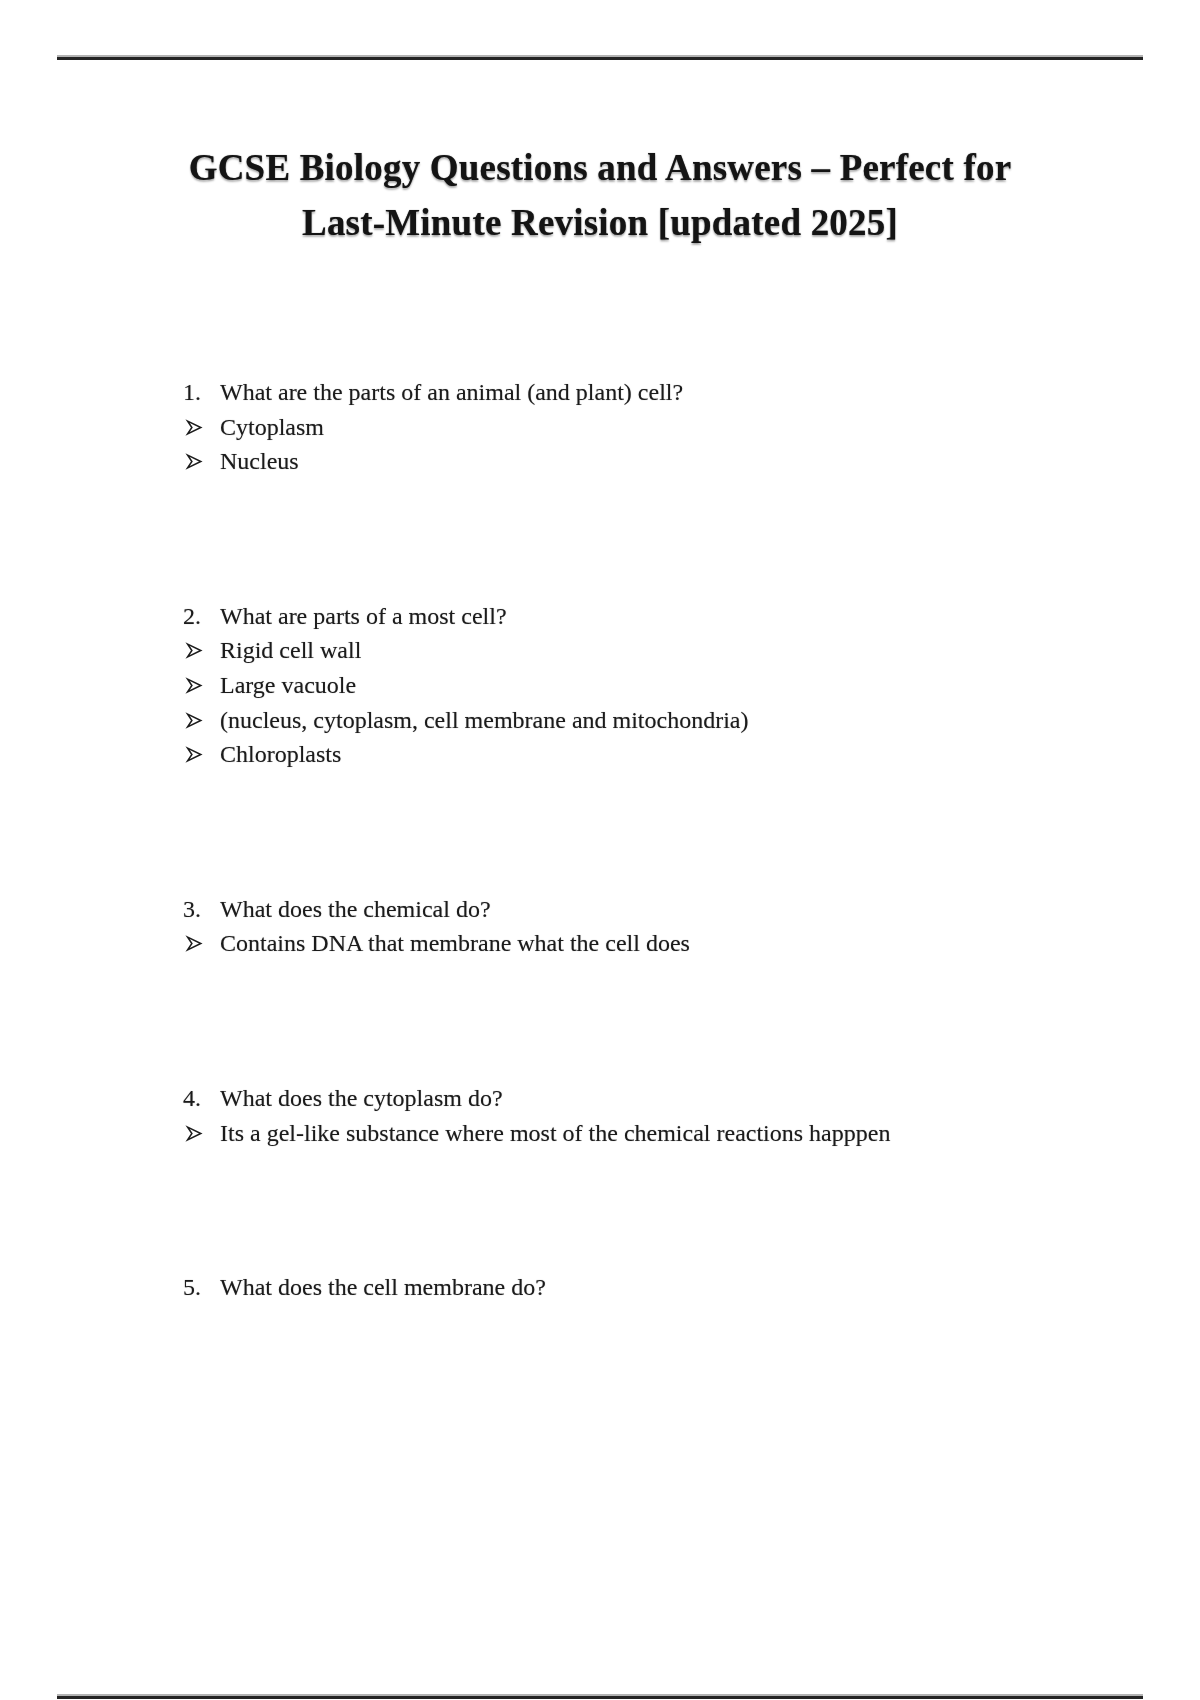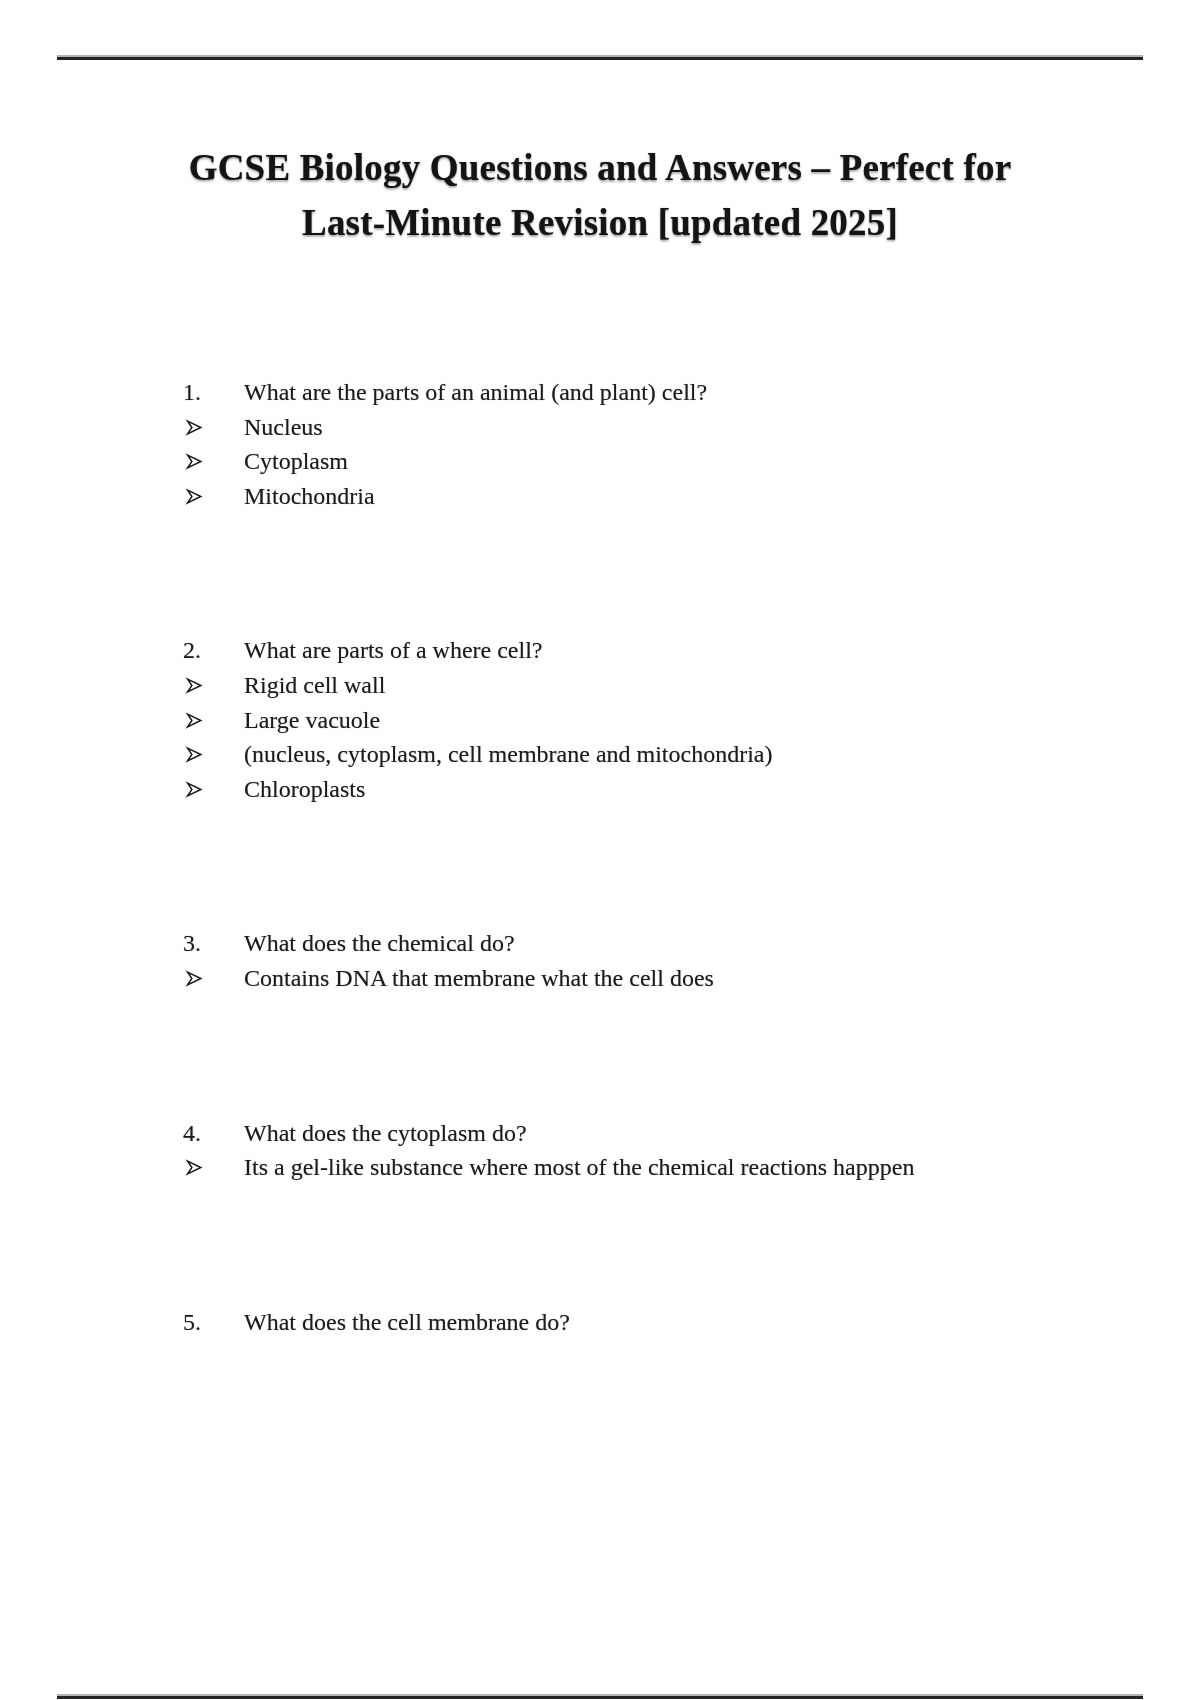--- a/index.html
+++ b/index.html
@@ -49,21 +49,21 @@
     font-size: 24px;
     line-height: 34.6px;
     text-shadow: 0 0 1px rgba(0,0,0,0.40);
   }
   .qa-block { margin-bottom: 120px; }
   .q-row, .a-row { display: flex; align-items: flex-start; }
   .q-num {
     flex: none;
     width: 37px;
   }
-  .q-text, .a-text { flex: 1 1 auto; margin-left: 24px; }
+  .q-text, .a-text { flex: 1 1 auto; }
   .a-marker {
     flex: none;
     width: 35px;
     margin-left: 2px;
     padding-top: 9px;
     box-sizing: border-box;
   }
   .a-marker svg {
     display: block;
     width: 18px;
@@ -86,43 +86,35 @@
         <div class="q-row">
           <span class="q-num">1.</span>
           <span class="q-text">What are the parts of an animal (and plant) cell?</span>
         </div>
         <div class="a-row">
           <span class="a-marker">
             <svg viewBox="0 0 20 20" xmlns="http://www.w3.org/2000/svg">
               <path d="M2.5 2.5 L18 10 L2.5 17.5 L7.5 10 Z" fill="#ffffff" stroke="#1b1b1b" stroke-width="1.8" stroke-linejoin="miter"></path>
             </svg>
           </span>
-          <span class="a-text">Nucleus</span>
-        </div>
-        <div class="a-row">
-          <span class="a-marker">
-            <svg viewBox="0 0 20 20" xmlns="http://www.w3.org/2000/svg">
-              <path d="M2.5 2.5 L18 10 L2.5 17.5 L7.5 10 Z" fill="#ffffff" stroke="#1b1b1b" stroke-width="1.8" stroke-linejoin="miter"></path>
-            </svg>
-          </span>
           <span class="a-text">Cytoplasm</span>
         </div>
         <div class="a-row">
           <span class="a-marker">
             <svg viewBox="0 0 20 20" xmlns="http://www.w3.org/2000/svg">
               <path d="M2.5 2.5 L18 10 L2.5 17.5 L7.5 10 Z" fill="#ffffff" stroke="#1b1b1b" stroke-width="1.8" stroke-linejoin="miter"></path>
             </svg>
           </span>
-          <span class="a-text">Mitochondria</span>
+          <span class="a-text">Nucleus</span>
         </div>
       </div>
       <div class="qa-block">
         <div class="q-row">
           <span class="q-num">2.</span>
-          <span class="q-text">What are parts of a where cell?</span>
+          <span class="q-text">What are parts of a most cell?</span>
         </div>
         <div class="a-row">
           <span class="a-marker">
             <svg viewBox="0 0 20 20" xmlns="http://www.w3.org/2000/svg">
               <path d="M2.5 2.5 L18 10 L2.5 17.5 L7.5 10 Z" fill="#ffffff" stroke="#1b1b1b" stroke-width="1.8" stroke-linejoin="miter"></path>
             </svg>
           </span>
           <span class="a-text">Rigid cell wall</span>
         </div>
         <div class="a-row">

